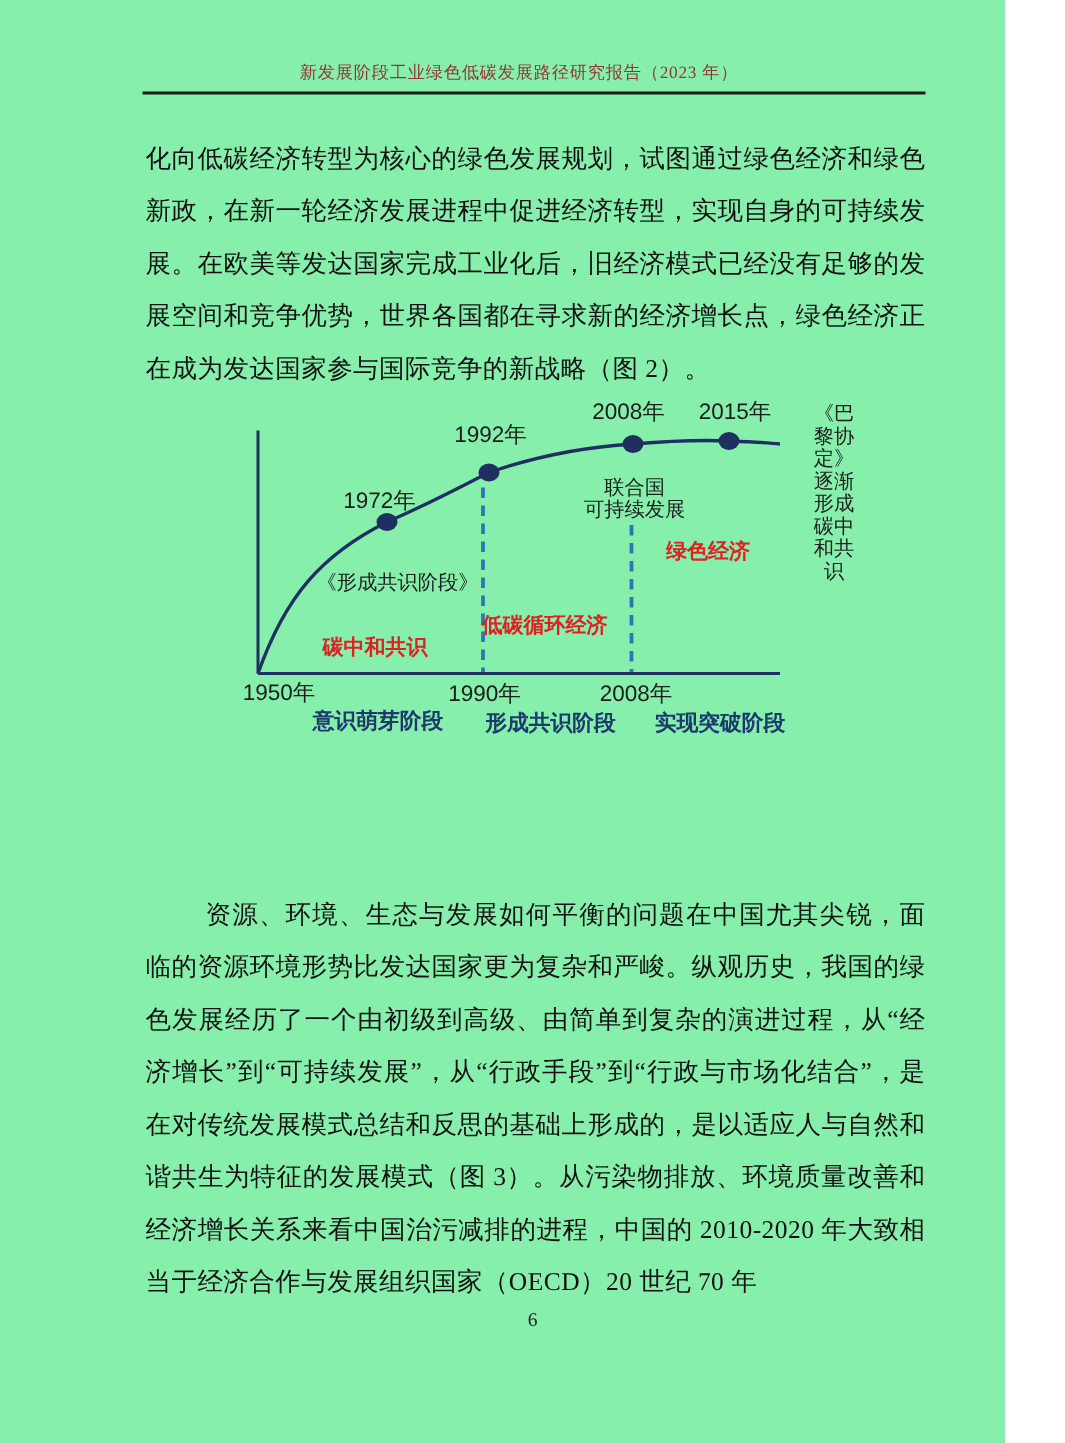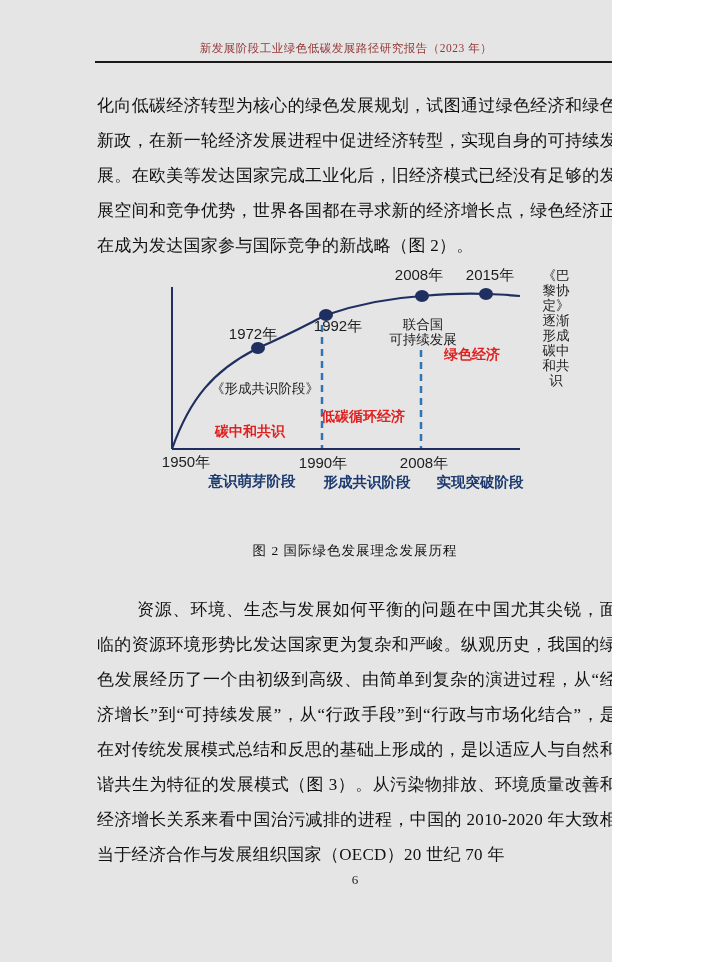--- a/index.html
+++ b/index.html
@@ -1,21 +1,21 @@
 <!DOCTYPE html>
 <html><head>
 <meta charset="utf-8">
 <style>
   * { margin: 0; padding: 0; box-sizing: border-box; }
   html, body { background: #ffffff; }
   .page {
     position: relative;
-    width: 612px;
+    width: 670px;
     height: 962px;
-    background: #e5e5e5;
+    background: #86efac;
     overflow: hidden;
     font-family: "Liberation Serif", "DejaVu Serif", serif;
     color: #1a1a1a;
   }
   .header-title {
     position: absolute;
     top: 41px; left: 0;
     width: 692px;
     text-align: center;
     font-size: 11.5px;
@@ -109,43 +109,42 @@
 
       <path d="M22,191 C40,140 64,112 108,90 C140,76 158,66 176,57 C205,47 240,40 272,38 C296,36 315,35 336,36 C350,36.5 361,37 370,38" fill="none" stroke="#1F3060" stroke-width="2.2"></path>
 
       <ellipse cx="108" cy="90" rx="7" ry="6" fill="#1F3060"></ellipse>
       <ellipse cx="176" cy="57" rx="7" ry="6" fill="#1F3060"></ellipse>
       <ellipse cx="272" cy="38" rx="7" ry="6" fill="#1F3060"></ellipse>
       <ellipse cx="336" cy="36" rx="7" ry="6" fill="#1F3060"></ellipse>
     </svg>
 
     <div class="fig-label fig-year" style="left:103px; top:76px;">1972年</div>
-    <div class="fig-label fig-year" style="left:188px; top:32px;margin-top:36px;">1992年</div>
+    <div class="fig-label fig-year" style="left:177px; top:32px;">1992年</div>
     <div class="fig-label fig-year" style="left:269px; top:17px;">2008年</div>
     <div class="fig-label fig-year" style="left:340px; top:17px;">2015年</div>
 
     <div class="fig-label fig-note" style="left:115px; top:130px;">《形成共识阶段》</div>
     <div class="fig-label fig-note-sm" style="left:273px; top:74px;">联合国
 可持续发展</div>
     <div class="fig-label fig-note-sm" style="left:358px; top:70px;margin-left:48px;">《巴黎协定》
 逐渐形成
 碳中和共识</div>
 
     <div class="fig-label fig-red" style="left:100px; top:174px;">碳中和共识</div>
     <div class="fig-label fig-red" style="left:213px; top:159px;">低碳循环经济</div>
-    <div class="fig-label fig-red" style="left:322px; top:97px;">绿色经济</div>
+    <div class="fig-label fig-red" style="left:322px; top:110px;">绿色经济</div>
 
     <div class="fig-label fig-axis" style="left:36px; top:204px;">1950年</div>
     <div class="fig-label fig-axis" style="left:173px; top:205px;">1990年</div>
     <div class="fig-label fig-axis" style="left:274px; top:205px;">2008年</div>
 
     <div class="fig-label fig-stage" style="left:102px; top:223px;">意识萌芽阶段</div>
     <div class="fig-label fig-stage" style="left:217px; top:224px;">形成共识阶段</div>
     <div class="fig-label fig-stage" style="left:330px; top:224px;">实现突破阶段</div>
   </div>
 
-  <div class="caption">图 2 国际绿色发展理念发展历程</div>
 
   <div class="body-para para2">资源、环境、生态与发展如何平衡的问题在中国尤其尖锐，面临的资源环境形势比发达国家更为复杂和严峻。纵观历史，我国的绿色发展经历了一个由初级到高级、由简单到复杂的演进过程，从“经济增长”到“可持续发展”，从“行政手段”到“行政与市场化结合”，是在对传统发展模式总结和反思的基础上形成的，是以适应人与自然和谐共生为特征的发展模式（图 3）。从污染物排放、环境质量改善和经济增长关系来看中国治污减排的进程，中国的 2010-2020 年大致相当于经济合作与发展组织国家（OECD）20 世纪 70 年</div>
 
   <div class="page-number">6</div>
 
 </div>
 
 </body></html>

